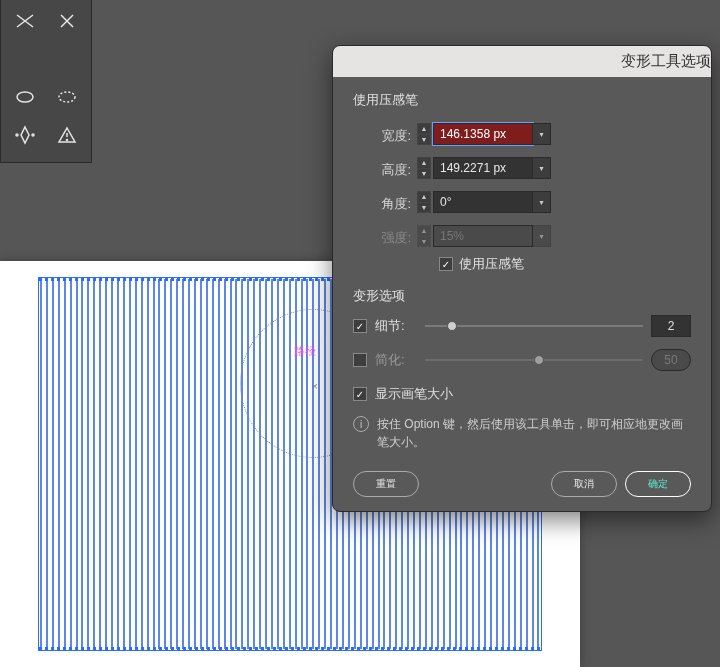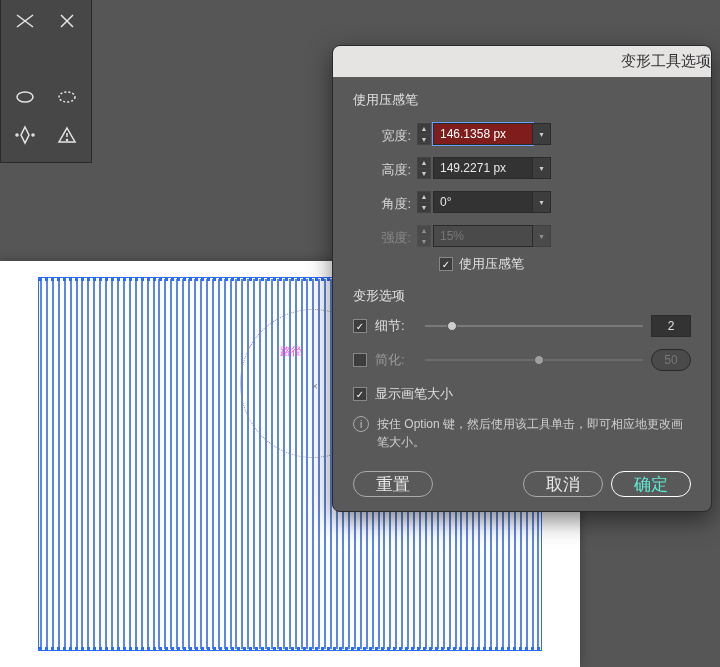--- a/index.html
+++ b/index.html
@@ -81,21 +81,21 @@
   .brush-cross {
     position: absolute;
     top: 104px; left: 272px;
     width: 8px; height: 8px;
     color: #888;
     font-size: 10px;
     line-height: 8px;
   }
   .brush-label {
     position: absolute;
-    top: 65px; left: 240px;
+    top: 65px; left: 254px;
     color: #ff4fd6;
     font-size: 11px;
   }
 
   
   .dialog {
     position: absolute;
     top: 45px; left: 332px;
     width: 380px;
     background: #595959;
@@ -243,21 +243,21 @@
     bottom: 14px; left: 20px; right: 20px;
     display: flex; align-items: center;
     gap: 8px;
   }
   .btn {
     height: 26px;
     border: 1px solid #aaa;
     border-radius: 14px;
     background: transparent;
     color: #e8e8e8;
-    font-size: 17px;
+    font-size: 10px;
     padding: 0 22px;
     display: flex; align-items: center; justify-content: center;
     cursor: pointer;
   }
   .btn.primary {
     border-color: #fff;
     color: #5eead4;
   }
   .spacer { flex: 1; }
 </style>

